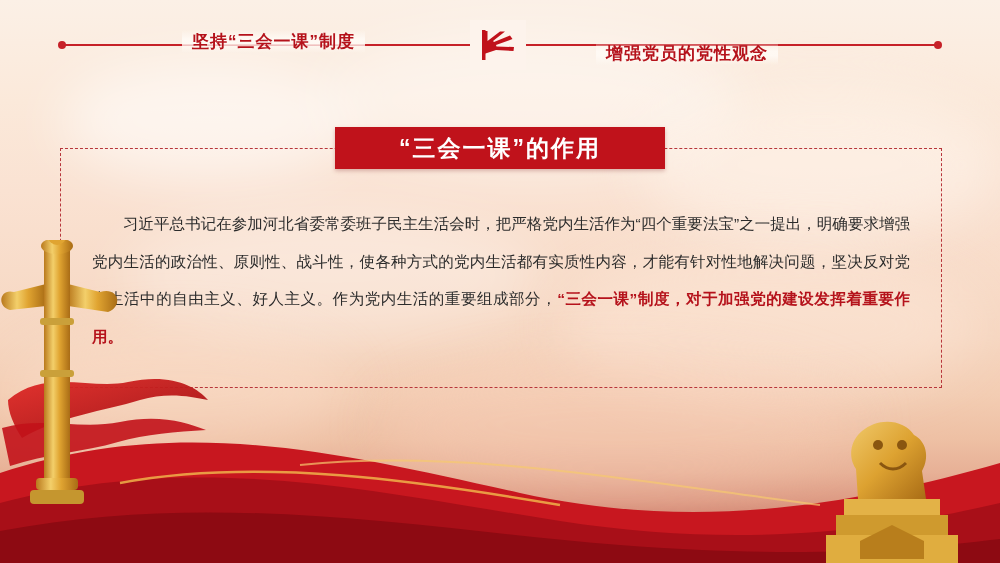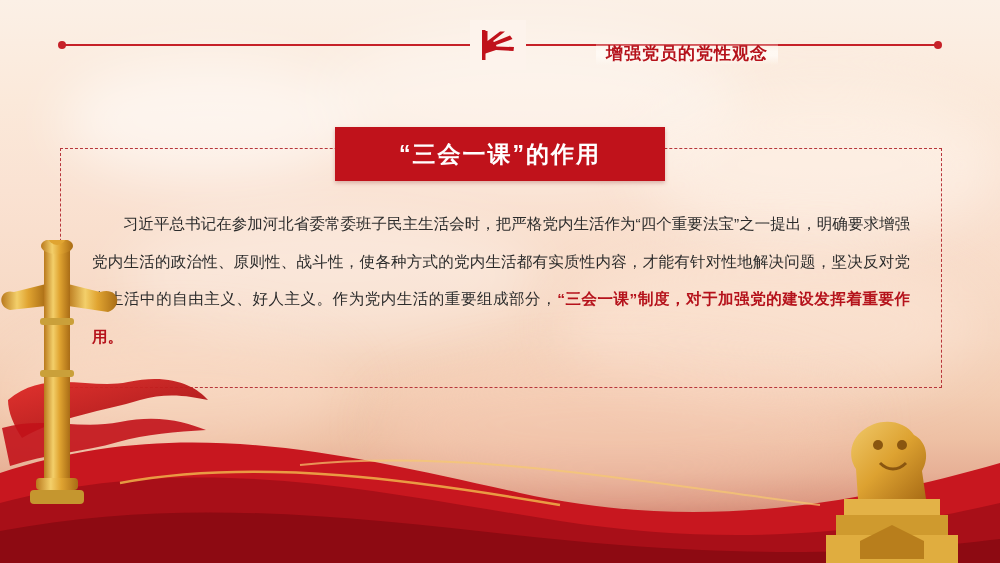--- a/index.html
+++ b/index.html
@@ -98,21 +98,21 @@
     height: 238px;
     border: 1px dashed #b7353b;
   }
 
   
   .banner {
     position: absolute;
     left: 335px;
     top: 127px;
     width: 330px;
-    height: 54px;
+    height: 42px;
     background: #c0121b;
     display: flex;
     align-items: center;
     justify-content: center;
     box-shadow: 0 2px 4px rgba(120,10,15,.25);
   }
   .banner span {
     color: #ffffff;
     font-size: 23px;
     font-weight: bold;
@@ -158,20 +158,21 @@
 
   <svg class="waves" viewBox="0 0 1000 210" preserveAspectRatio="none">
     <path d="M0,120 C180,60 340,100 520,140 C700,180 860,150 1000,110 L1000,210 L0,210 Z" fill="#c8171f"></path>
     <path d="M0,150 C200,96 380,140 560,168 C740,196 880,178 1000,150 L1000,210 L0,210 Z" fill="#a80f18"></path>
     <path d="M0,178 C220,136 420,176 620,192 C790,205 900,198 1000,186 L1000,210 L0,210 Z" fill="#8d0a12"></path>
     <path d="M120,130 C260,104 420,128 560,152" stroke="#f0b14a" stroke-width="2.5" fill="none" opacity="0.85"></path>
     <path d="M300,112 C460,96 620,126 820,152" stroke="#f6c96e" stroke-width="2" fill="none" opacity="0.7"></path>
   </svg>
 
   <div class="header-rule"></div>
+  <div class="header-title header-left">坚持“三会一课”制度</div>
   <div class="header-title header-right">增强党员的党性观念</div>
 
   <div class="emblem">
     <svg viewBox="0 0 56 50" width="56" height="50">
       <g fill="#c0121b">
         <path d="M14 34 L14 11 L17.5 11 L17.5 21 L30 11.5 L35 11.5 L23 21 L24 22 L40 15.5 L42.5 19 L26 25 L26.5 26.5 L44 27 L43.5 31 L26 30 L14 34 Z"></path>
         <path d="M12 10 L15.5 10 L15.5 40 L12 40 Z"></path>
       </g>
     </svg>
   </div>

